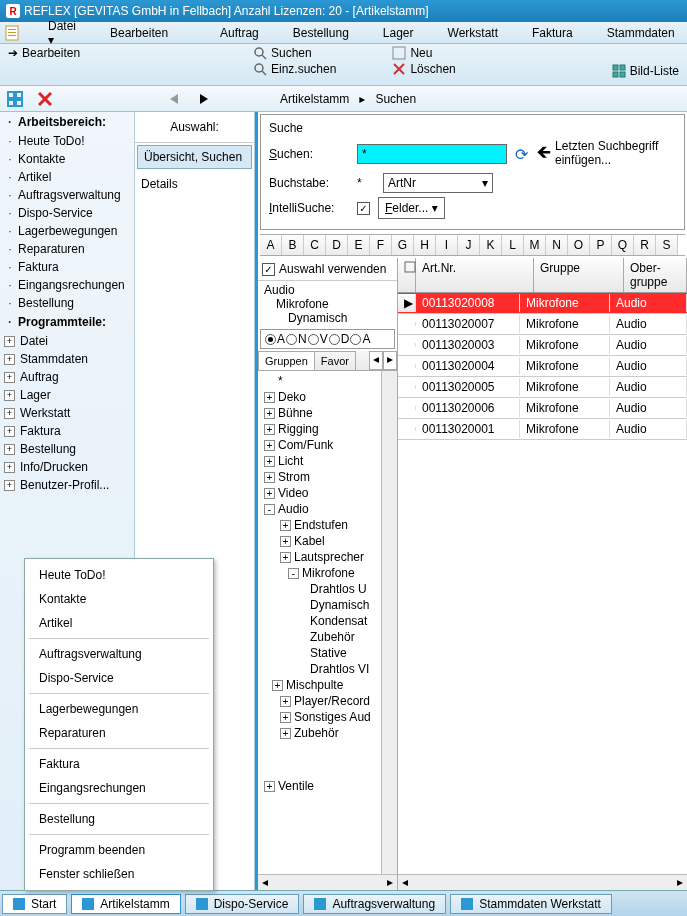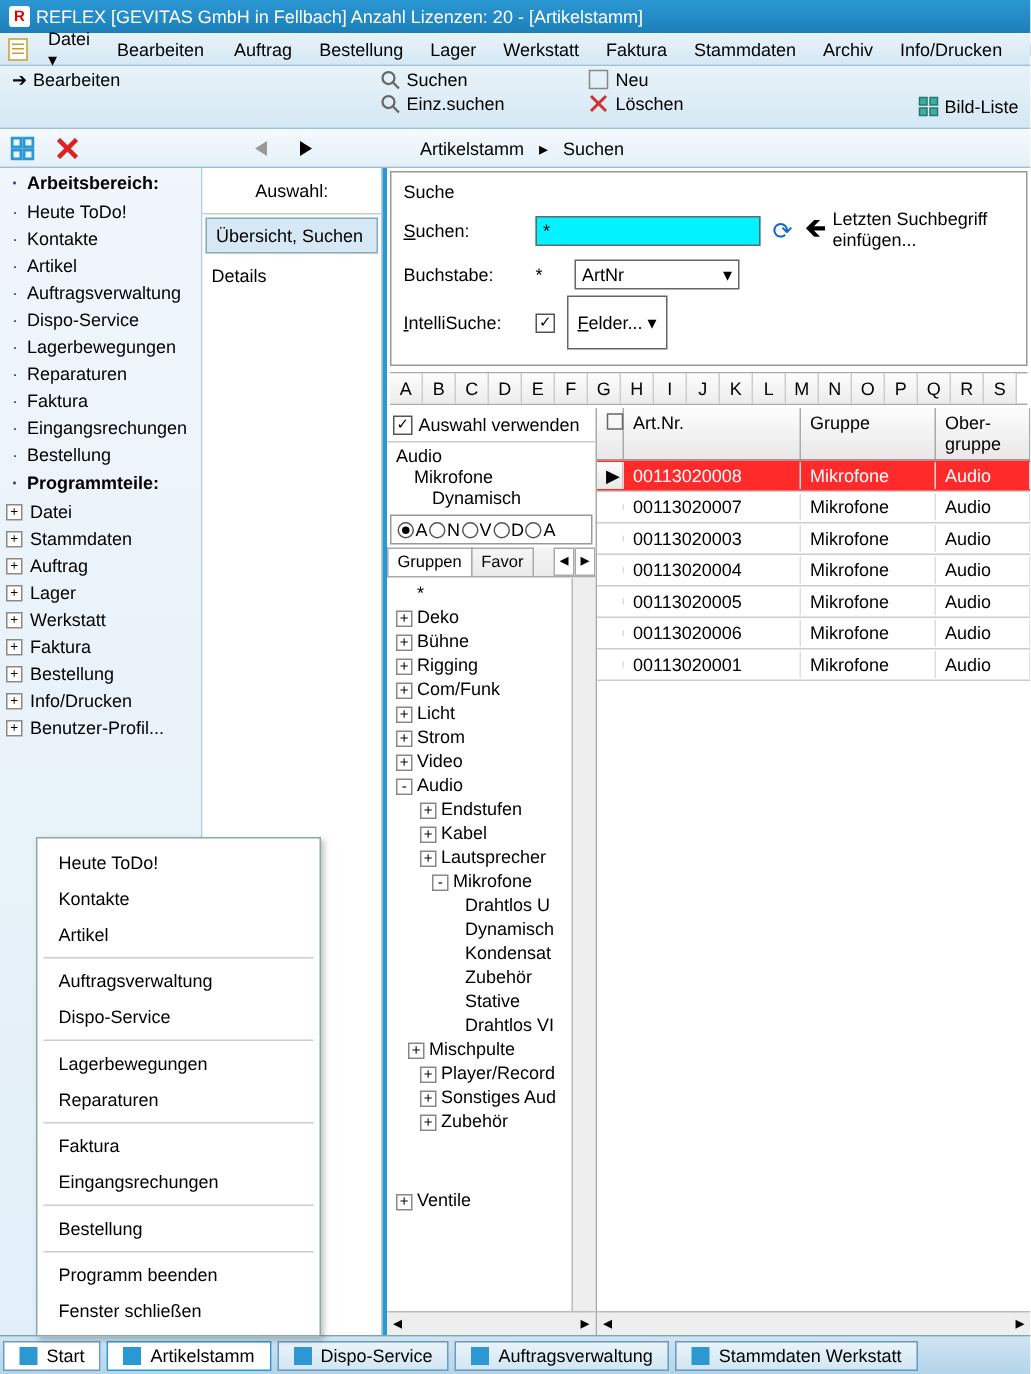--- a/index.html
+++ b/index.html
@@ -1,20 +1,20 @@
 <!DOCTYPE html>
 <html><head>
 <meta charset="utf-8">
 <style>
 * { box-sizing: border-box; margin: 0; padding: 0; font-family: "Segoe UI", Tahoma, sans-serif; font-size: 12px; }
 body { background: #fff; width: 687px; height: 916px; overflow: hidden; position: relative; }
 
 .titlebar { background: linear-gradient(#2b98d4,#1c7fb8); color:#fff; height:22px; display:flex; align-items:center; padding:0 6px; gap:4px; }
 .titlebar .app-icon { width:14px; height:14px; background:#fff; border-radius:2px; display:flex; align-items:center; justify-content:center; color:#d00; font-weight:bold; font-size:10px; }
-.menubar { background:linear-gradient(#e8f3f9,#d5e8f4); height:22px; display:flex; align-items:center; padding:0 4px; gap:2px; border-bottom:1px solid #a0c0d8; }
+.menubar { background:linear-gradient(#e8f3f9,#d5e8f4); height:22px; display:flex; align-items:center; padding:0 4px; gap:18px; border-bottom:1px solid #a0c0d8; }
 .menubar .menuitem { padding:2px 8px; cursor:default; }
 .menubar .file-icon { width:16px; height:16px; margin-right:2px; }
 
 .toolbar { background:linear-gradient(#e8f3f9,#d5e8f4); height:42px; display:flex; align-items:flex-start; border-bottom:1px solid #a0c0d8; }
 .toolbar .tb-col { display:flex; flex-direction:column; padding:2px 8px; gap:2px; }
 .toolbar .tb-item { display:flex; align-items:center; gap:4px; cursor:default; }
 
 .navbar { background:linear-gradient(#f5fafd,#e4f0f8); height:26px; display:flex; align-items:center; border-bottom:1px solid #a0c0d8; }
 .navbar .nav-btn { width:26px; height:22px; display:flex; align-items:center; justify-content:center; margin:0 2px; cursor:pointer; }
 .breadcrumb { display:flex; align-items:center; gap:10px; margin-left:60px; font-size:14px; }
@@ -32,21 +32,21 @@
 .mid-head { text-align:center; padding:8px 4px; border-bottom:1px solid #ccc; }
 .mid-sel { background:#d6e8f5; border:1px solid #8ab; padding:4px 6px; margin:2px; }
 .mid-plain { padding:6px 6px; }
 
 .content { flex:1; display:flex; flex-direction:column; border-left:3px solid #2b98d4; }
 .search-panel { border:1px solid #999; margin:2px; padding:6px 8px; }
 .search-panel .row { display:flex; align-items:center; gap:8px; margin:4px 0; }
 .search-panel label { width:80px; }
 .search-input { background:#00f3ff; border:1px solid #666; width:150px; height:20px; padding:2px 4px; }
 .combo { border:1px solid #666; height:20px; display:flex; align-items:center; padding:0 4px; background:#fff; min-width:110px; justify-content:space-between; }
-.fields-combo { border:1px solid #666; height:36px; display:flex; align-items:center; padding:0 6px; gap:4px; }
+.fields-combo { border:1px solid #666; height:22px; display:flex; align-items:center; padding:0 6px; gap:4px; }
 .chk { width:13px; height:13px; border:1px solid #555; display:inline-flex; align-items:center; justify-content:center; font-size:10px; background:#fff; }
 .refresh-icon { color:#1166cc; font-size:16px; cursor:pointer; }
 .last-search { display:flex; align-items:flex-start; gap:4px; }
 
 .alpha-row { display:flex; border-top:1px solid #aaa; border-bottom:1px solid #aaa; margin:2px; }
 .alpha-row .ab { width:22px; height:20px; border-right:1px solid #ccc; display:flex; align-items:center; justify-content:center; cursor:pointer; font-size:12px; background:linear-gradient(#fdfdfd,#ececec); }
 
 .lower { display:flex; flex:1; overflow:hidden; }
 .filter-col { width:140px; border-right:1px solid #aaa; display:flex; flex-direction:column; overflow:hidden; }
 .filter-head { display:flex; align-items:center; gap:4px; padding:4px; border-bottom:1px solid #ccc; }
@@ -64,21 +64,21 @@
 .scrollbar-v { width:16px; background:#eee; border-left:1px solid #bbb; }
 
 .grid-col { flex:1; overflow:hidden; display:flex; flex-direction:column; }
 .grid-head { display:flex; background:linear-gradient(#fdfdfd,#e8e8e8); border-bottom:1px solid #999; }
 .grid-head .gh { border-right:1px solid #aaa; padding:3px 6px; font-size:12px; position:relative; }
 .gh-sel { width:18px; }
 .gh1 { width:118px; } .gh2 { width:90px; } .gh3 { flex:1; }
 .grid-body .gr { display:flex; border-bottom:1px solid #ccc; height:21px; align-items:center; }
 .grid-body .gc { border-right:1px solid #ddd; padding:2px 6px; overflow:hidden; }
 .gc-sel { width:18px; text-align:center; }
-.gc1 { width:118px; } .gc2 { width:90px; } .gc3 { flex:1; }
+.gc1 { width:104px; } .gc2 { width:90px; } .gc3 { flex:1; }
 .gr.sel { background:#ff2a2a; color:#fff; }
 .gr.sel .gc-sel { color:#000; background:linear-gradient(#fdfdfd,#e8e8e8); }
 
 .context-menu { position:absolute; left:24px; top:558px; width:190px; background:#fff; border:1px solid #8aa; box-shadow:2px 2px 4px rgba(0,0,0,0.25); padding:4px 0; z-index:100; }
 .context-menu .ci { padding:5px 14px; cursor:default; }
 .context-menu .sep { height:1px; background:#ccc; margin:3px 4px; }
 
 .taskbar { position:absolute; bottom:0; left:0; right:0; height:26px; background:linear-gradient(#cfe4f2,#b3d4ea); display:flex; align-items:center; border-top:1px solid #7aa; }
 .taskbar .task { display:flex; align-items:center; gap:6px; padding:3px 10px; border:1px solid #6a9cc0; margin:2px; background:linear-gradient(#e9f3fa,#d2e6f2); height:20px; }
 .taskbar .task .sq { width:12px; height:12px; background:#2b98d4; }

